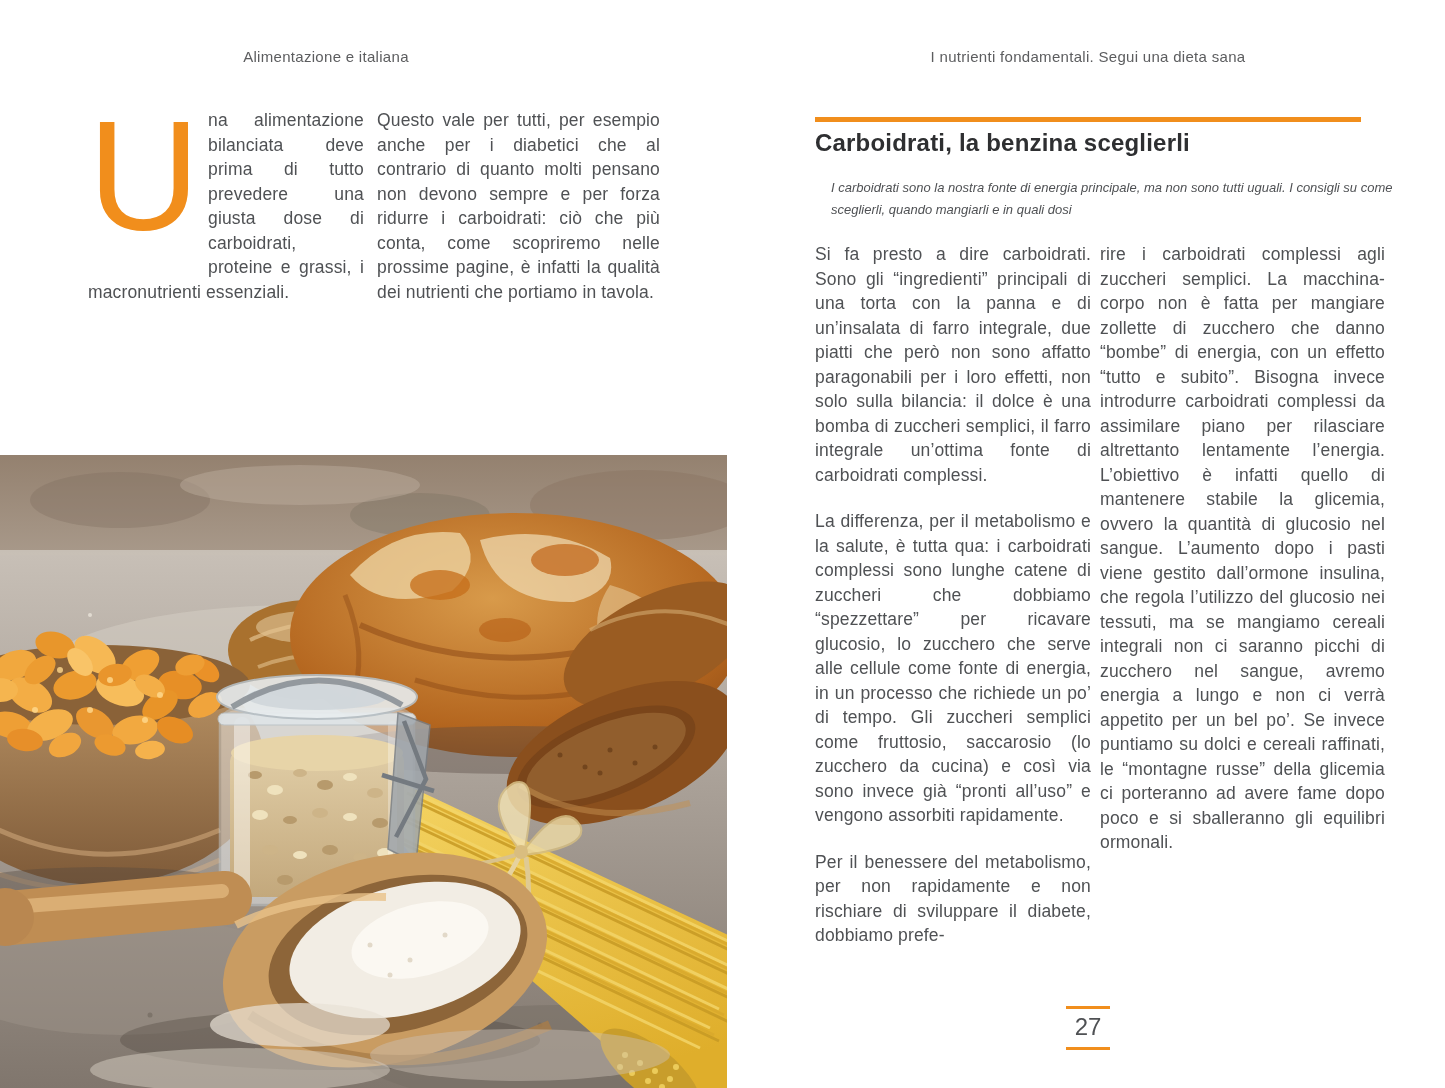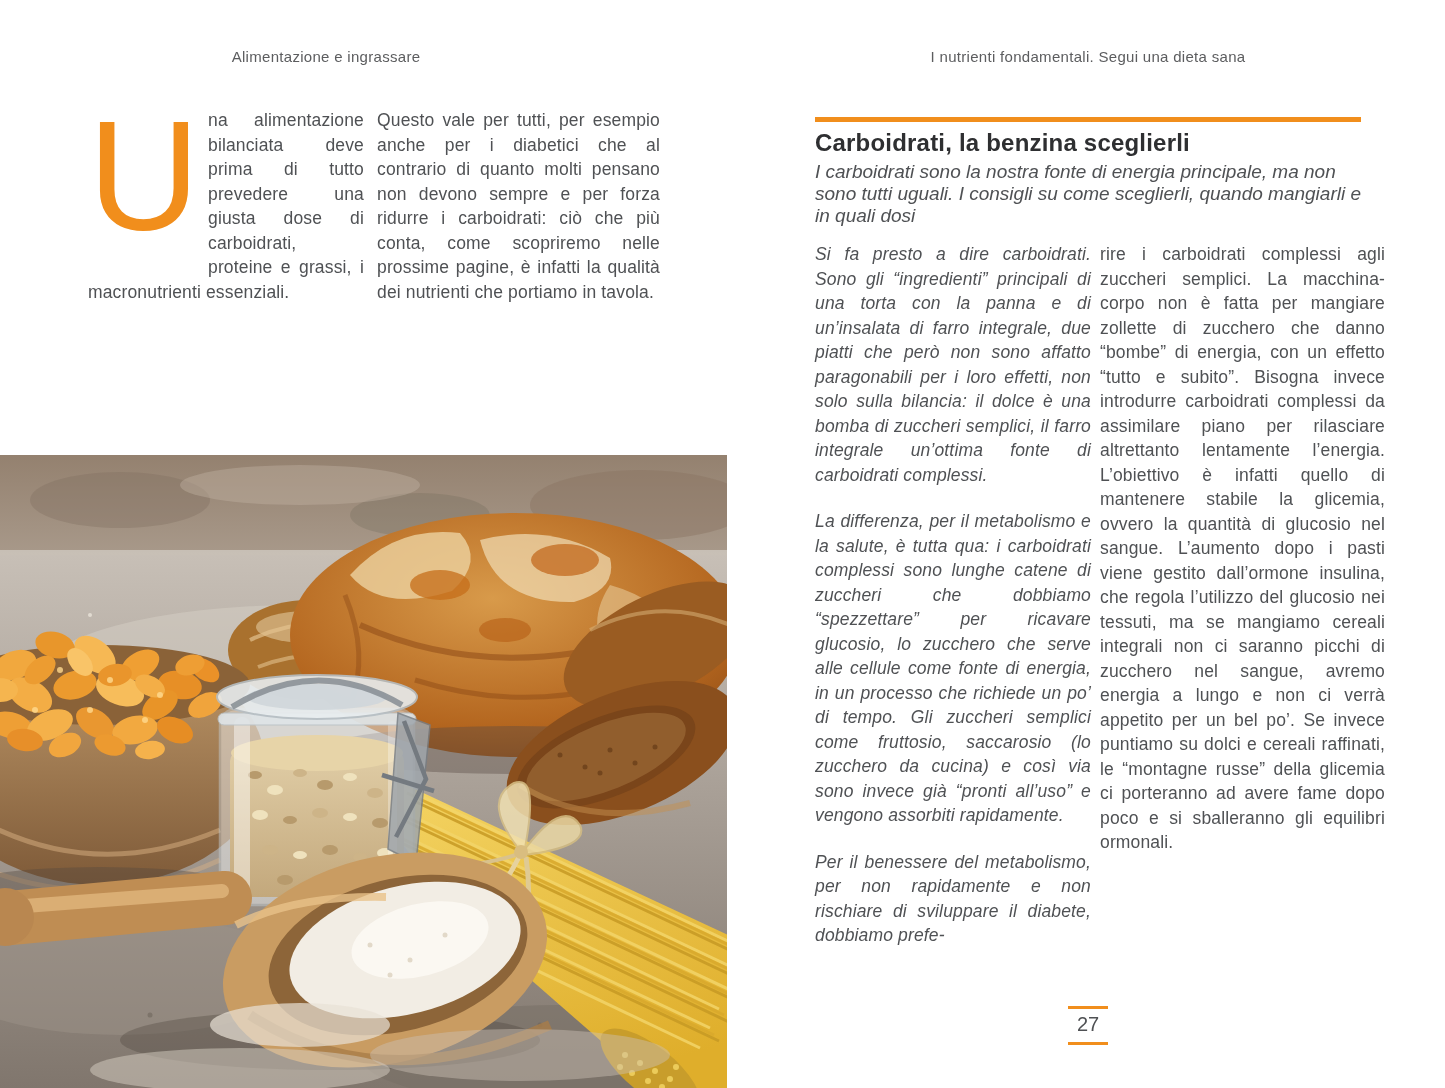--- a/index.html
+++ b/index.html
@@ -9,43 +9,43 @@
   body{font-family:"Liberation Sans", sans-serif; -webkit-font-smoothing:antialiased;}
   .spread{position:relative;width:1445px;height:1088px;background:#fff;overflow:hidden;}
 
   .running-head{position:absolute;top:48px;font-size:15px;letter-spacing:.3px;color:var(--running-head);text-align:center;}
   .rh-left{left:46px;width:560px;}
   .rh-right{left:815px;width:546px;}
 
   .col{position:absolute;}
   .l1{left:88px;top:108px;width:276px;}
   .l2{left:377px;top:108px;width:283px;}
-  .r1{left:815px;top:242px;width:276px;font-style:italic;}
+  .r1{left:815px;top:242px;width:276px;}
   .r2{left:1100px;top:242px;width:285px;}
 
   .body{margin:0;font-size:17.5px;line-height:24.5px;text-align:justify;color:var(--body-text);letter-spacing:.15px;}
   .r1 .body + .body, .r2 .body + .body{margin-top:22px;}
 
   .dropcap{float:left;font-size:155px;line-height:128px;height:166px;width:106px;color:var(--accent);margin:4px 14px 0 0;font-weight:400;}
 
   .rule{position:absolute;left:815px;top:117px;width:546px;height:5px;background:var(--accent);}
   .title{position:absolute;left:815px;top:128px;width:560px;margin:0;font-size:24px;line-height:30px;font-weight:700;color:var(--heading);letter-spacing:.2px;}
-  .subtitle{position:absolute;left:815px;top:161px;width:566px;margin:0;font-size:19px;line-height:22px;font-style:italic;color:var(--body-text);}
+  .subtitle{position:absolute;left:815px;top:161px;width:566px;margin:16px;font-size:13px;line-height:22px;font-style:italic;color:var(--body-text);}
 
   .photo{position:absolute;left:0;top:455px;width:727px;height:633px;display:block;}
 
   .pagenum-wrap{position:absolute;left:815px;top:1006px;width:546px;text-align:center;}
-  .pagenum{display:inline-block;min-width:22px;border-top:3px solid var(--accent);border-bottom:3px solid var(--accent);padding:4px 9px 6px;font-size:20px;color:var(--body-text);}
+  .pagenum{display:inline-block;min-width:22px;border-top:3px solid var(--accent);border-bottom:3px solid var(--accent);padding:4px 9px 6px;font-size:24px;color:var(--body-text);}
 </style>
 </head>
 <body>
 
 <div class="spread">
 
-  <div class="running-head rh-left">Alimentazione e ingrassare</div>
+  <div class="running-head rh-left">Alimentazione e italiana</div>
   <div class="running-head rh-right">I nutrienti fondamentali. Segui una dieta sana</div>
 
   <section class="col l1">
     <p class="body"><span class="dropcap">U</span><span>na alimentazione bilanciata deve prima di tutto prevedere una giusta dose di carboidrati, proteine e grassi, i macronutrienti essenziali.</span></p>
   </section>
   <section class="col l2">
     <p class="body">Questo vale per tutti, per esempio anche per i diabetici che al contrario di quanto molti pensano non devono sempre e per forza ridurre i carboidrati: ciò che più conta, come scopriremo nelle prossime pagine, è infatti la qualità dei nutrienti che portiamo in tavola.</p>
   </section>
 
   <svg class="photo" viewBox="0 0 727 633" preserveAspectRatio="none" xmlns="http://www.w3.org/2000/svg" aria-hidden="true">

